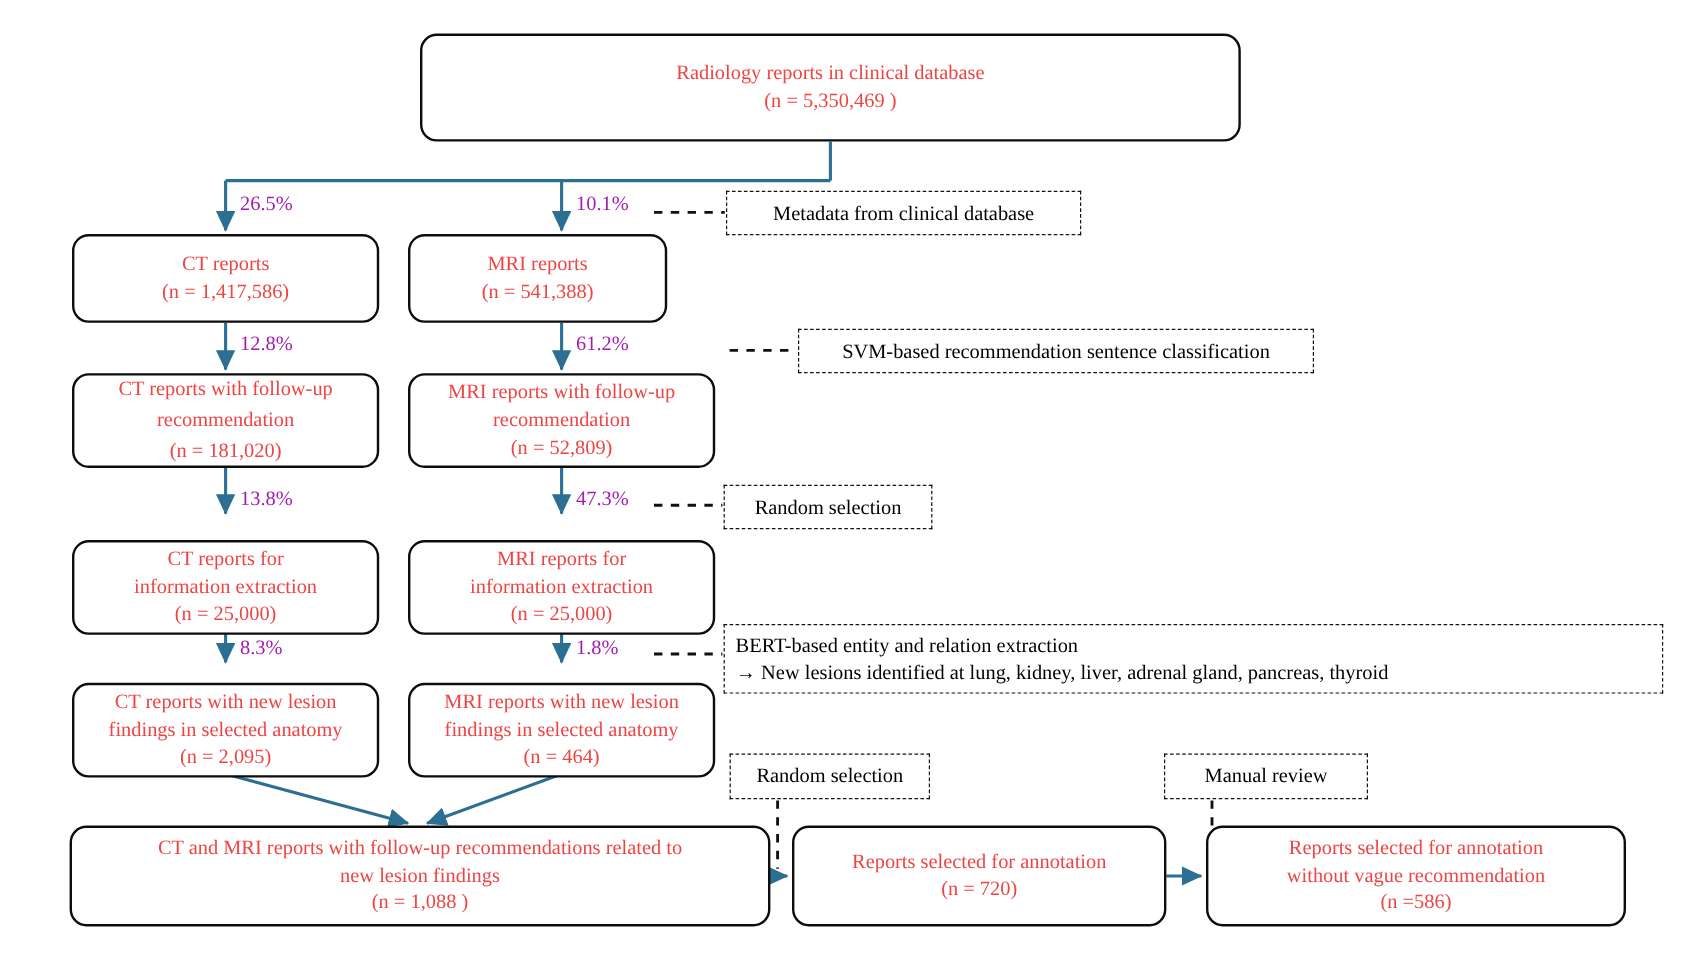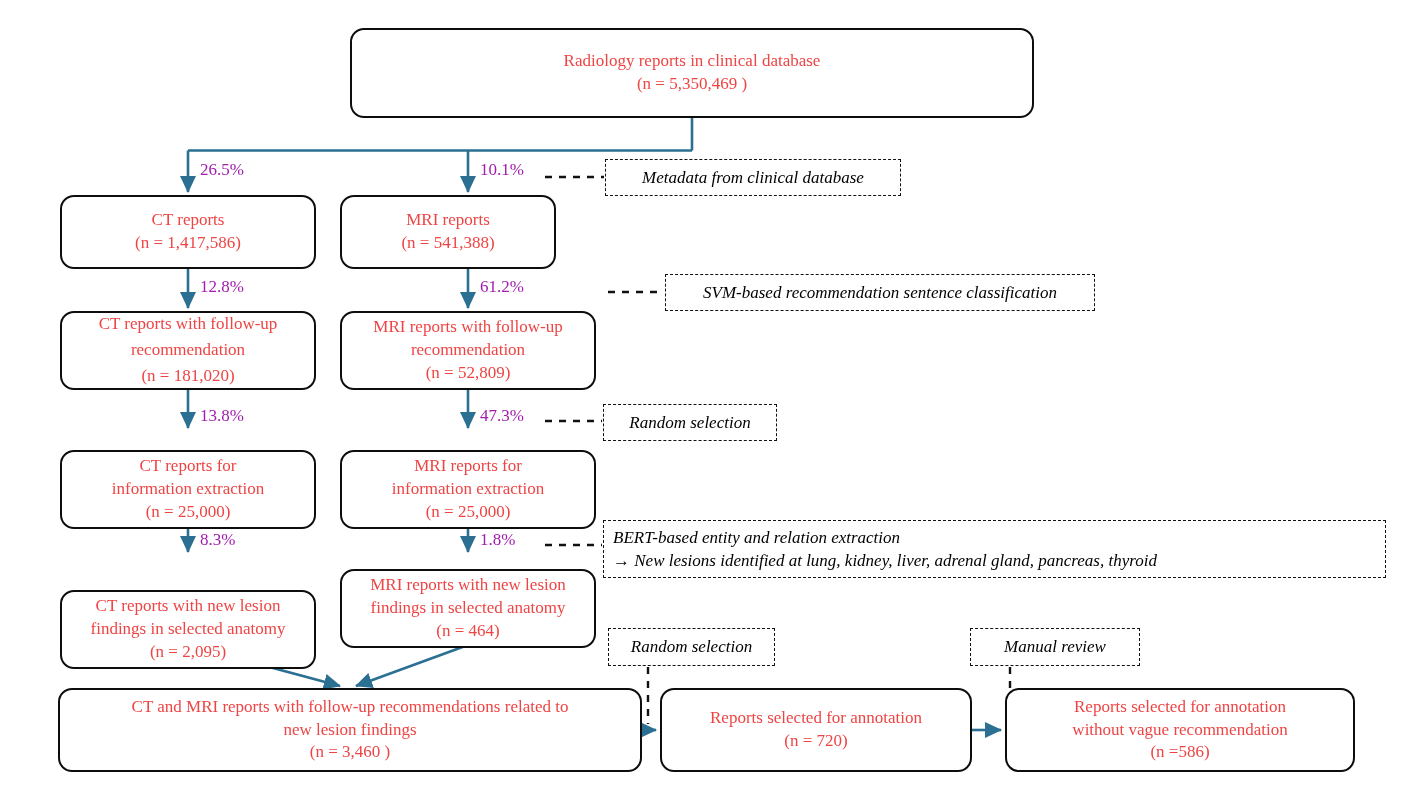--- a/index.html
+++ b/index.html
@@ -61,21 +61,20 @@
     align-items: center;
     text-align: center;
   }
   .annot.left {
     align-items: flex-start;
     text-align: left;
   }
   .annot .ln {
     display: block;
     white-space: nowrap;
-    font-style: italic;
   }
   .pct {
     position: absolute;
     color: #a21caf;
     font-size: 17px;
     white-space: nowrap;
     z-index: 3;
   }
 </style>
 </head>
@@ -156,36 +155,36 @@
     <span class="ln">information extraction</span>
     <span class="ln">(n = 25,000)</span>
   </div>
 
   <div class="node" style="left:340px; top:450px; width:256px; height:79px;">
     <span class="ln">MRI reports for</span>
     <span class="ln">information extraction</span>
     <span class="ln">(n = 25,000)</span>
   </div>
 
-  <div class="node" style="left:60px; top:569px; width:256px; height:79px;margin-top:21px;">
+  <div class="node" style="left:60px; top:569px; width:256px; height:79px;">
     <span class="ln">CT reports with new lesion</span>
     <span class="ln">findings in selected anatomy</span>
     <span class="ln">(n = 2,095)</span>
   </div>
 
   <div class="node" style="left:340px; top:569px; width:256px; height:79px;">
     <span class="ln">MRI reports with new lesion</span>
     <span class="ln">findings in selected anatomy</span>
     <span class="ln">(n = 464)</span>
   </div>
 
   <div class="node" style="left:58px; top:688px; width:584px; height:84px;">
     <span class="ln">CT and MRI reports with follow-up recommendations related to</span>
     <span class="ln">new lesion findings</span>
-    <span class="ln">(n = 3,460 )</span>
+    <span class="ln">(n = 1,088 )</span>
   </div>
 
   <div class="node" style="left:660px; top:688px; width:312px; height:84px;">
     <span class="ln">Reports selected for annotation</span>
     <span class="ln">(n = 720)</span>
   </div>
 
   <div class="node" style="left:1005px; top:688px; width:350px; height:84px;">
     <span class="ln">Reports selected for annotation</span>
     <span class="ln">without vague recommendation</span>

